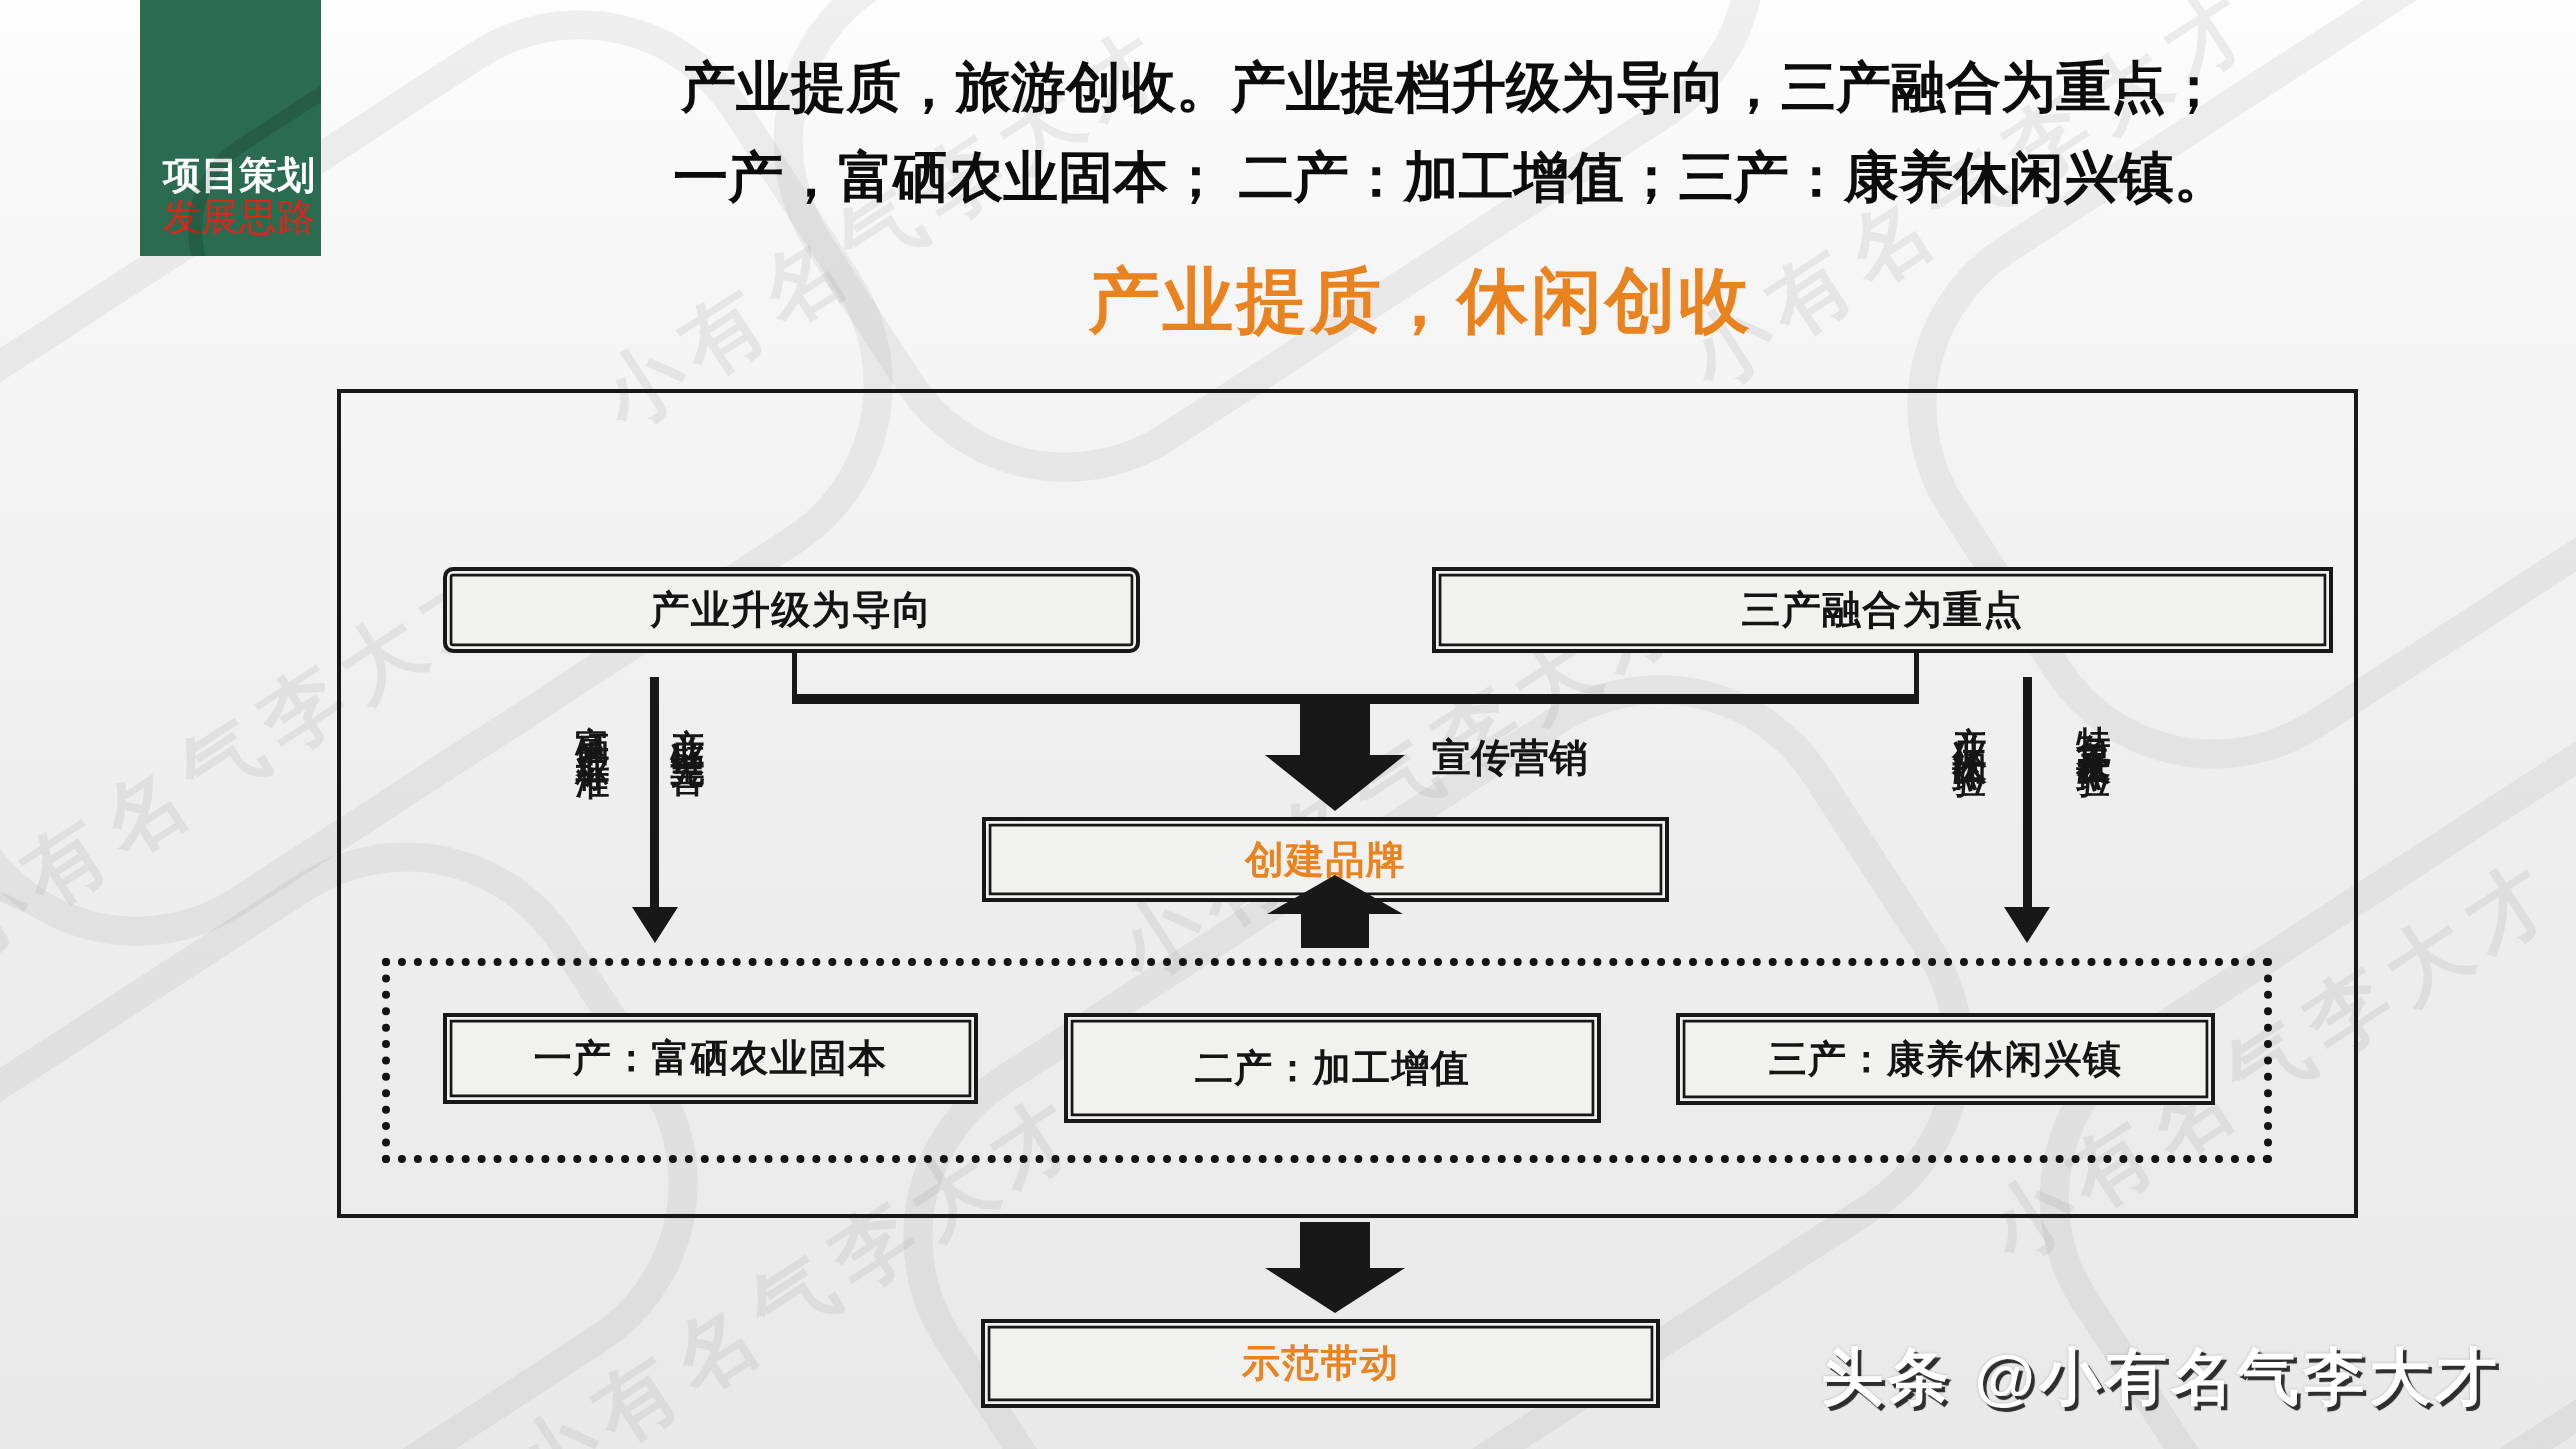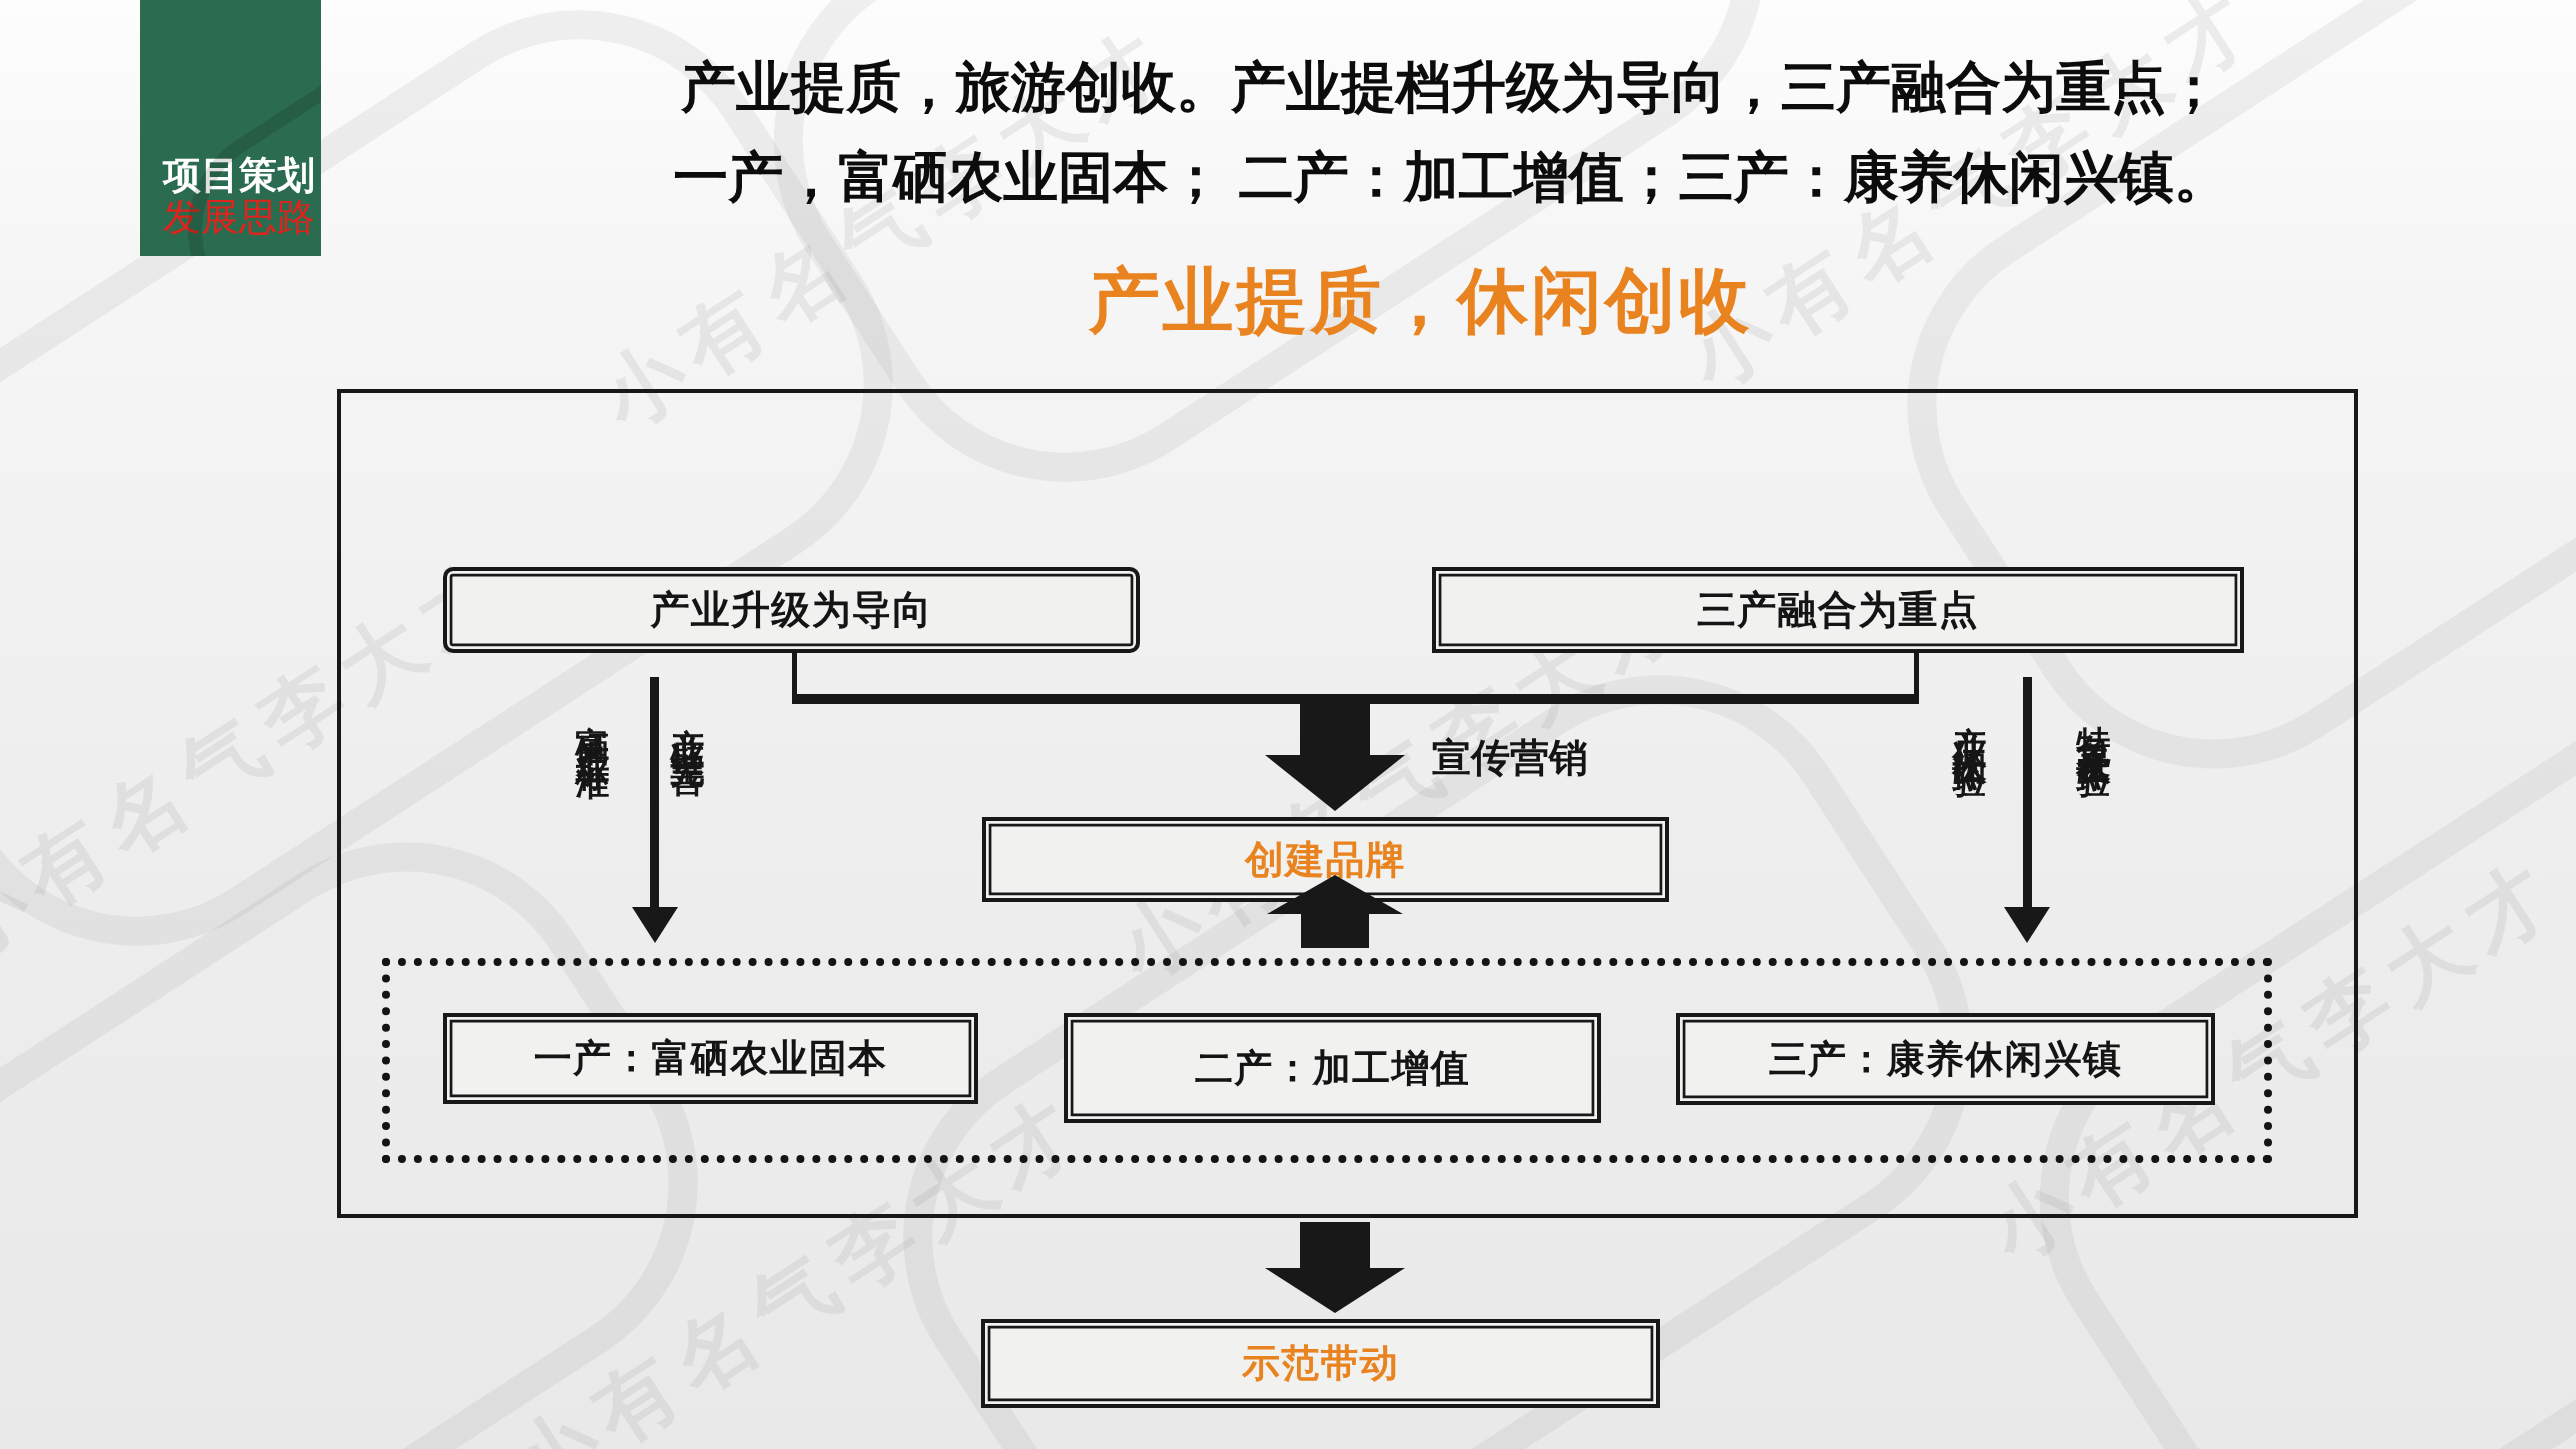--- a/index.html
+++ b/index.html
@@ -98,21 +98,21 @@
       <div>一产，富硒农业固本； 二产：加工增值；三产：康养休闲兴镇。</div>
     </div>
 
     <div class="big-title accent">产业提质，休闲创收</div>
 
     <div class="outer-box"></div>
 
     <div class="dbox" style="left:443px;top:567px;width:697px;height:86px;border-radius:10px;">
       <span>产业升级为导向</span>
     </div>
-    <div class="dbox" style="left:1432px;top:567px;width:812px;height:86px;">
+    <div class="dbox" style="left:1432px;top:567px;width:901px;height:86px;">
       <span>三产融合为重点</span>
     </div>
 
     <div class="line" style="left:792px;top:653px;width:4.7px;height:46px;"></div>
     <div class="line" style="left:1914px;top:653px;width:4.7px;height:46px;"></div>
     <div class="line" style="left:792px;top:694px;width:1127px;height:10px;"></div>
 
     <div class="line" style="left:1300px;top:704px;width:70px;height:52px;"></div>
     <div class="tri" style="left:1265px;top:755px;border-left:70px solid transparent;border-right:70px solid transparent;border-top:56px solid #181818;"></div>
     <div class="arrow-label" style="left:1412px;top:731px;">宣传营销</div>
@@ -146,16 +146,17 @@
       <span>三产：康养休闲兴镇</span>
     </div>
 
     <div class="line" style="left:1300px;top:1222px;width:70px;height:47px;"></div>
     <div class="tri" style="left:1265px;top:1268px;border-left:70px solid transparent;border-right:70px solid transparent;border-top:45px solid #181818;"></div>
 
     <div class="dbox" style="left:981px;top:1319px;width:679px;height:89px;font-size:38px;">
       <span class="accent">示范带动</span>
     </div>
 
+    <div class="credit">头条 @小有名气李大才</div>
 
   </div>
 </div>
 
 
 </body></html>

